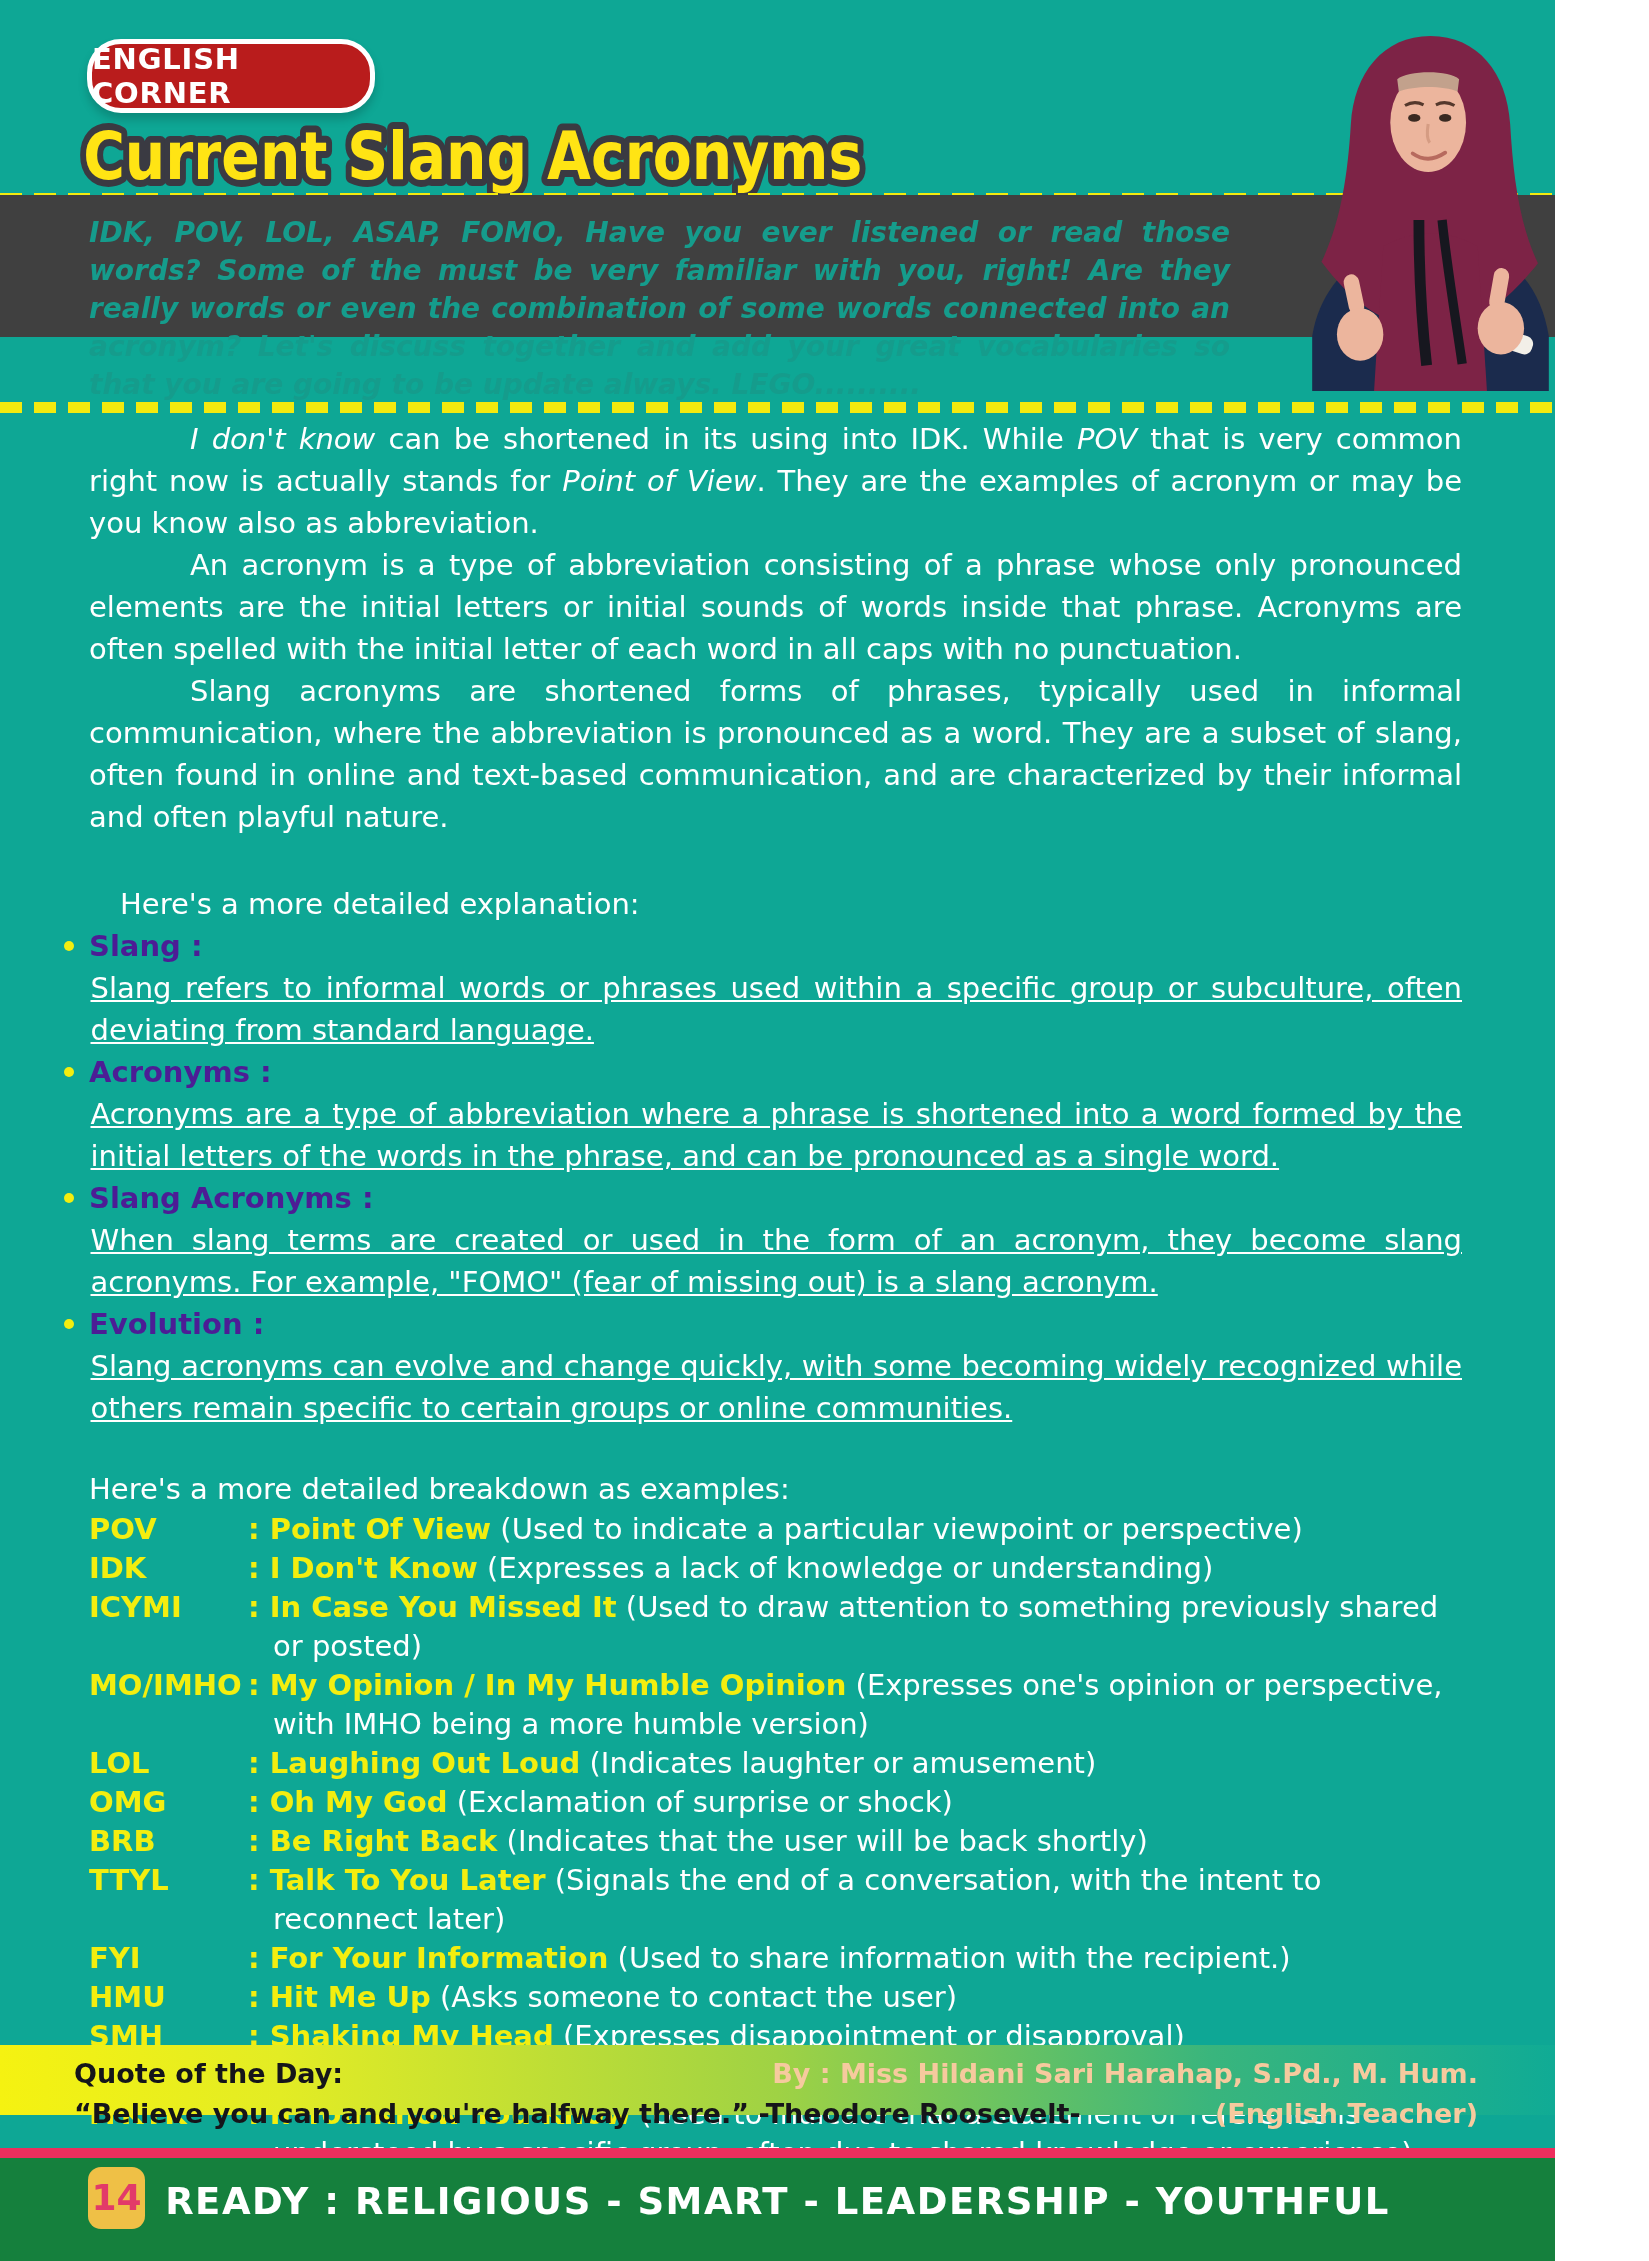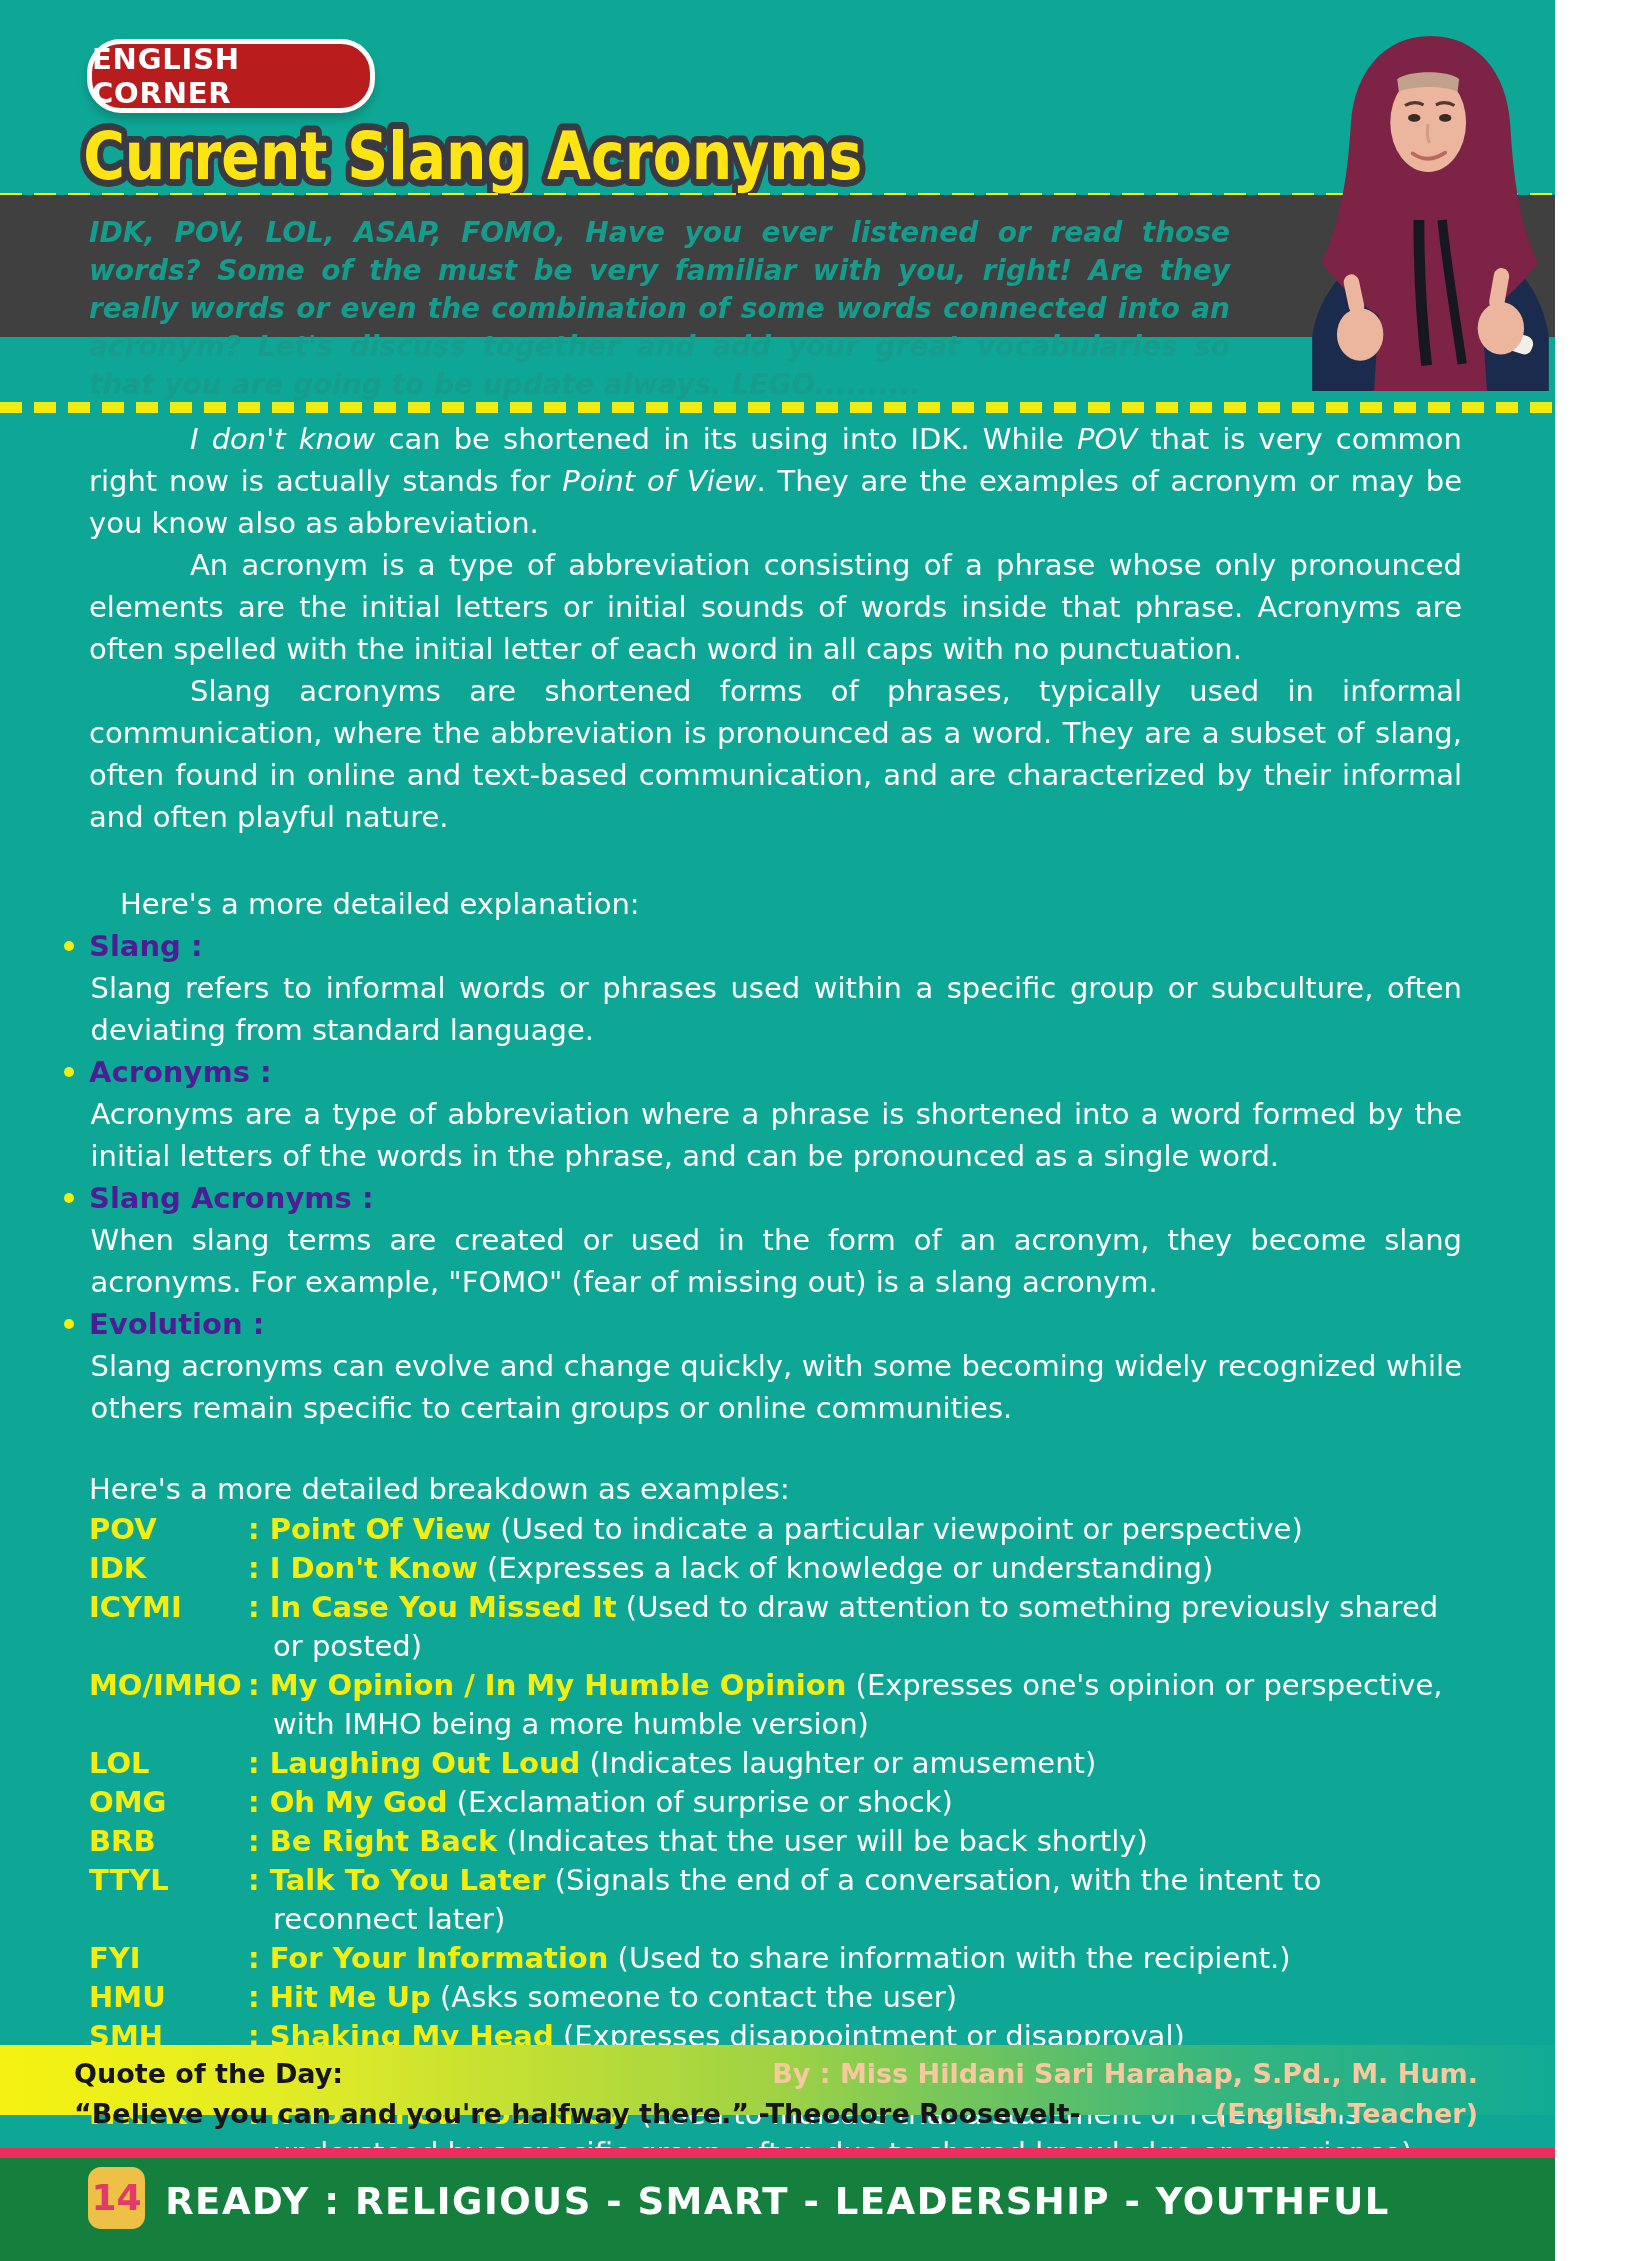--- a/index.html
+++ b/index.html
@@ -49,21 +49,21 @@
   }
   .para { font-size:29px; line-height:42px; text-align:justify; color:#ffffff; }
   .indent { text-indent:101px; }
   .ital { font-style:italic; }
   .sec-head { margin-top:45px; font-size:29px; line-height:42px; color:#ffffff;margin-left:31px; }
   .bullet-head { position:relative; font-size:29px; line-height:42px; font-weight:bold; color:#4c1d95; }
   .bullet-dot {
     position:absolute; left:-25px; top:16.3px; width:10px; height:10px;
     border-radius:50%; background:#f3ee0f;
   }
-  .bullet-body { margin-left:1.5px; font-size:29px; line-height:42px; text-align:justify; color:#ffffff; }
+  .bullet-body { margin-left:1.5px; font-size:29px; line-height:42px; text-align:justify; color:#ffffff;text-decoration:underline; }
   .breakdown-head { margin-top:39px; font-size:29px; line-height:42px; color:#ffffff; }
   .acro-row { display:flex; font-size:29px; line-height:39px; }
   .acro-term { flex:0 0 159px; color:#f3ee0f; font-weight:bold; }
   .acro-def { flex:1; padding-left:25px; text-indent:-25px; }
   .acro-exp { color:#f3ee0f; font-weight:bold; }
   .acro-note { color:#ffffff; }
   
   .quote-bar {
     position:absolute; left:0; top:2045px; width:1555px; height:70px;
     background:linear-gradient(90deg,#f5f211 0%,#e3ec24 18%,#9fd244 50%,#39b57d 78%,#10ab95 100%);

